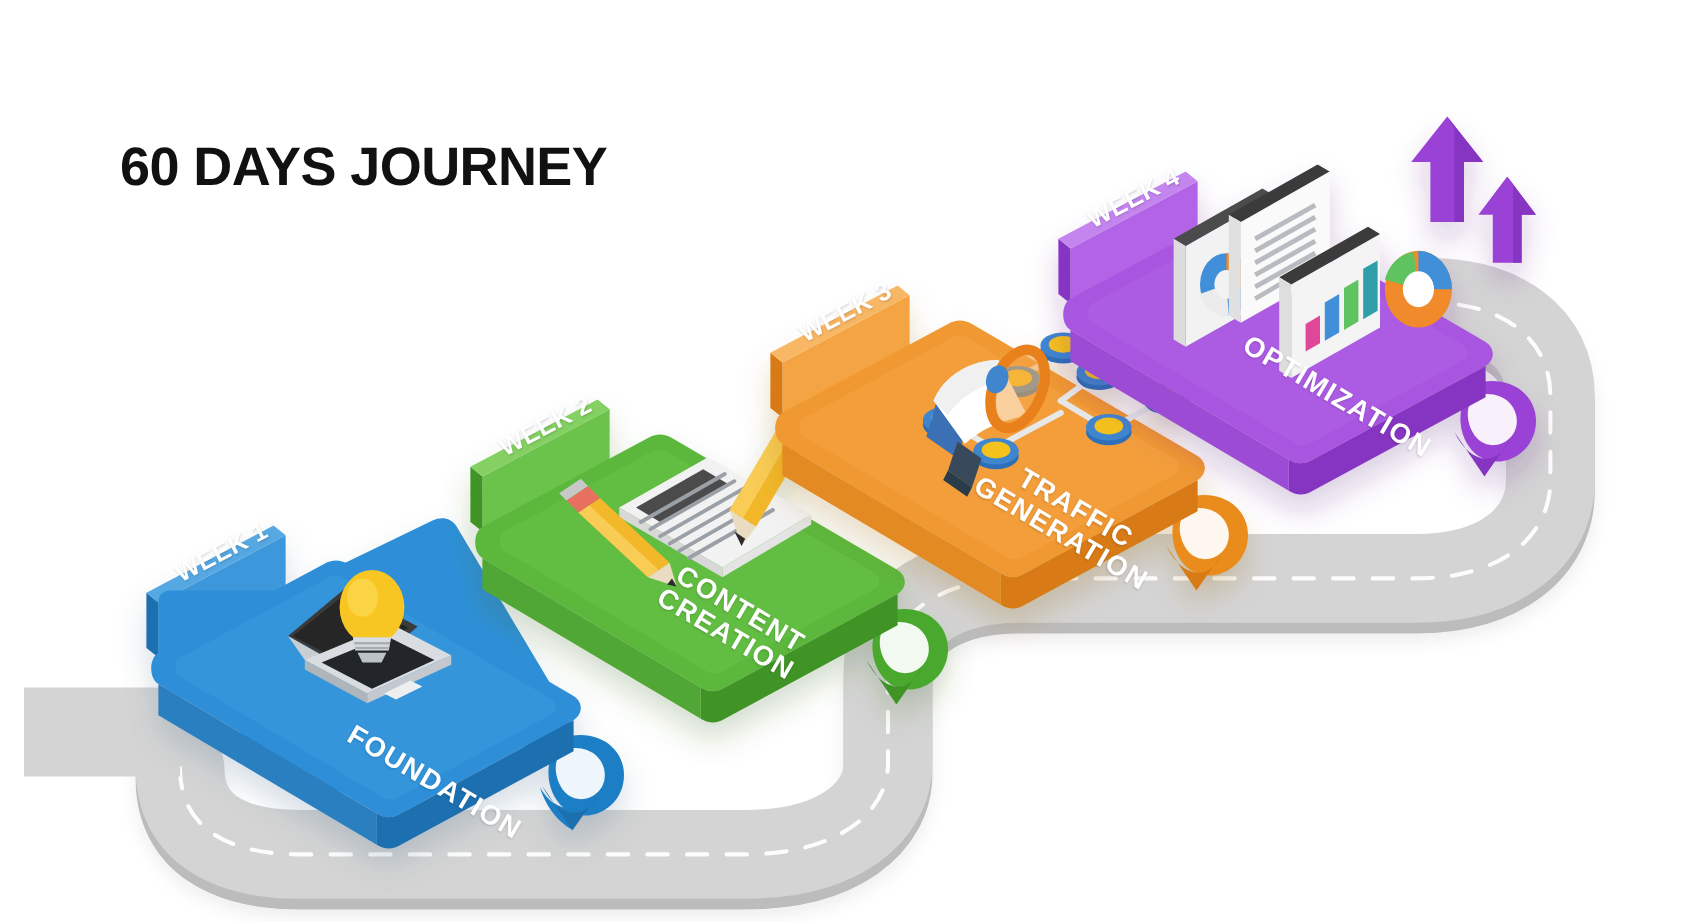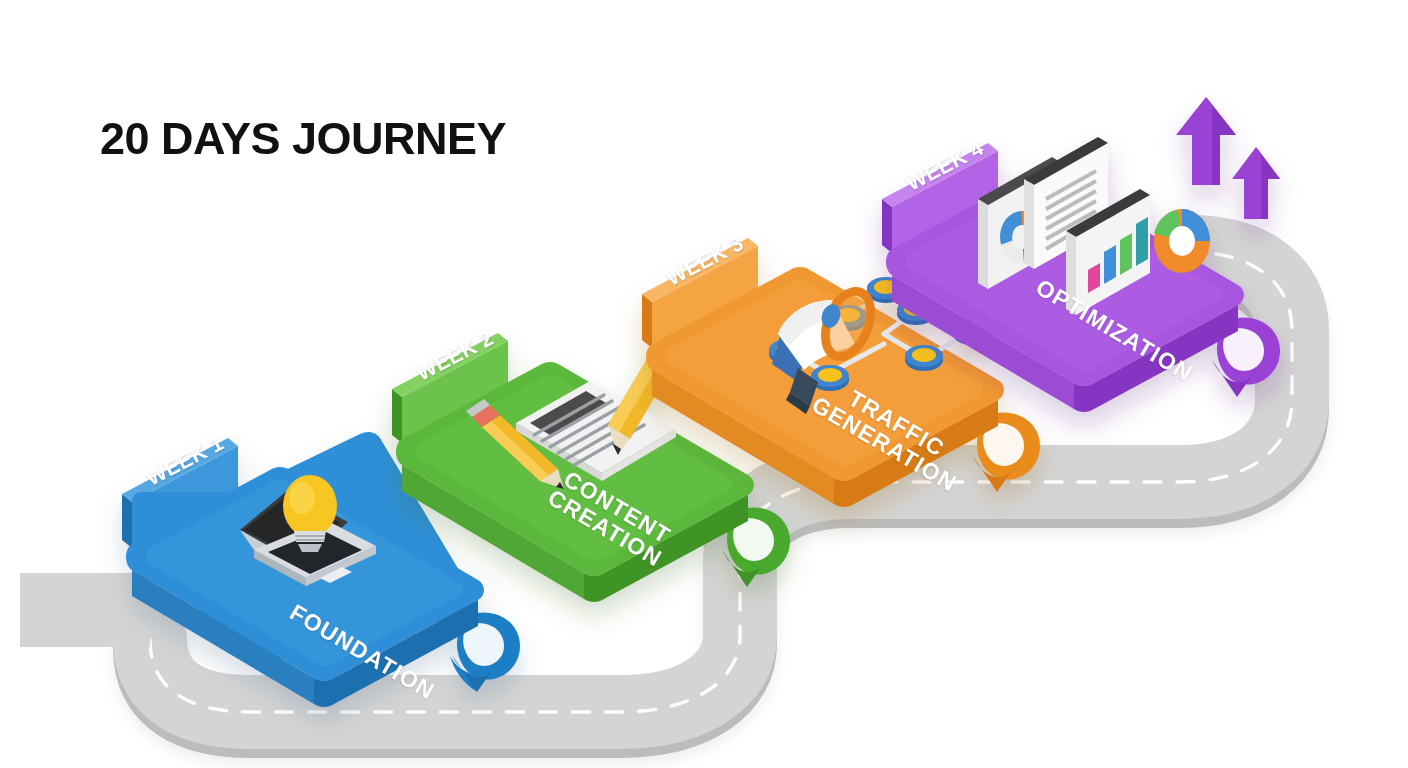--- a/index.html
+++ b/index.html
@@ -482,15 +482,15 @@
             <path d="M264 92 L288 60 L312 92 L300 92 L300 132 L276 132 L276 92 Z" fill="#9b42d6"></path>
             <path d="M288 60 L312 92 L300 92 L300 132 L293 132 L293 68 Z" fill="#8634c2"></path>
           </g>
         </g>
       </g>
     </svg>
     <span class="lbl week-lbl" style="left:28px; top:28px; transform:rotate(-27.5deg); transform-origin:left center;">WEEK 4</span>
     <span class="lbl name-lbl" style="left:158px; top:128px; transform:rotate(30.5deg); transform-origin:left center;">OPTIMIZATION</span>
   </div>
 
-  <div class="title">20 DAYS JOURNEY</div>
+  <div class="title">60 DAYS JOURNEY</div>
 
 </div>
 
 </body></html>

